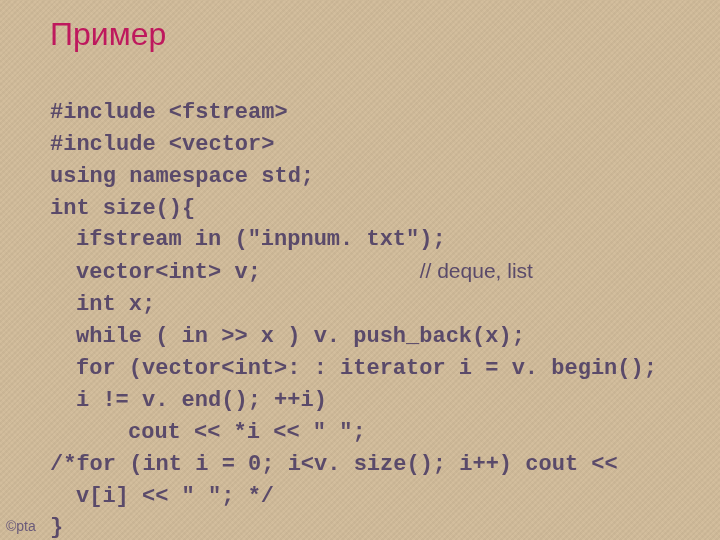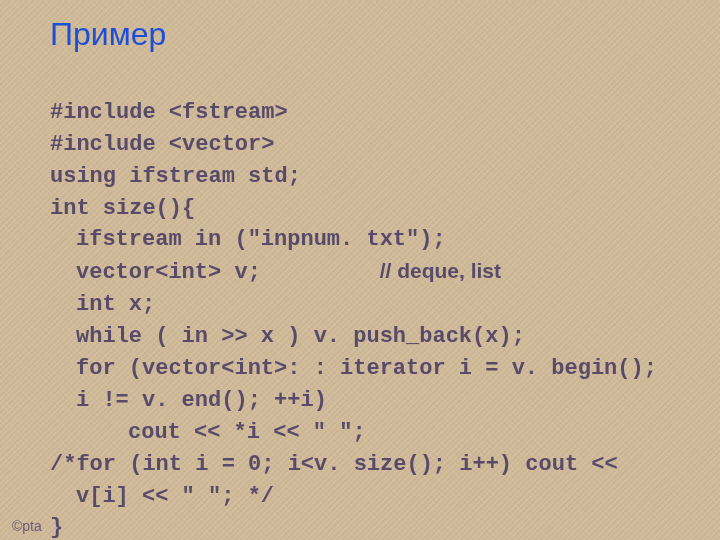--- a/index.html
+++ b/index.html
@@ -29,57 +29,58 @@
     position: relative;
     box-sizing: border-box;
   }
   .slide {
     padding: 10px 50px 10px 50px;
     box-sizing: border-box;
     width: 100%;
     height: 100%;
   }
   .title {
-    color: #1d4ed8;
+    color: #be185d;
     font-size: 32px;
     font-weight: 400;
     margin: 6px 0 12px 0;
   }
   .code {
     font-family: "Courier New", Courier, monospace;
     font-size: 22px;
     font-weight: bold;
     color: #5a4a6a;
     line-height: 1.45;
     white-space: pre;
   }
   .code .comment {
     font-family: Verdana, Geneva, sans-serif;
-    font-weight: bold;
+    font-weight: normal;
     font-size: 21px;
+    margin-left: 40px;
   }
   .indent1 { padding-left: 26px; display: inline-block; }
   .indent2 { padding-left: 78px; display: inline-block; }
   .footer {
     position: absolute;
-    left: 12px;
+    left: 6px;
     bottom: 6px;
     font-size: 14px;
     color: #6a5a7a;
   }
 </style>
 </head>
 <body>
 
 <div class="slide">
   <div class="title">Пример</div>
   <div class="code">
 <span>#include &lt;fstream&gt;</span>
 <span>#include &lt;vector&gt;</span>
-<span>using ifstream std;</span>
+<span>using namespace std;</span>
 <span>int size(){</span>
 <span class="indent1">ifstream in ("inpnum. txt");</span>
 <span class="indent1"><span>vector&lt;int&gt; v;</span>         <span class="comment">// deque, list</span></span>
 <span class="indent1">int x;</span>
 <span class="indent1">while ( in &gt;&gt; x ) v. push_back(x);</span>
 <span class="indent1">for (vector&lt;int&gt;: : iterator i = v. begin();</span>
 <span class="indent1">i != v. end(); ++i)</span>
 <span class="indent2">cout &lt;&lt; *i &lt;&lt; " ";</span>
 <span>/*for (int i = 0; i&lt;v. size(); i++) cout &lt;&lt;</span>
 <span class="indent1">v[i] &lt;&lt; " "; */</span>

